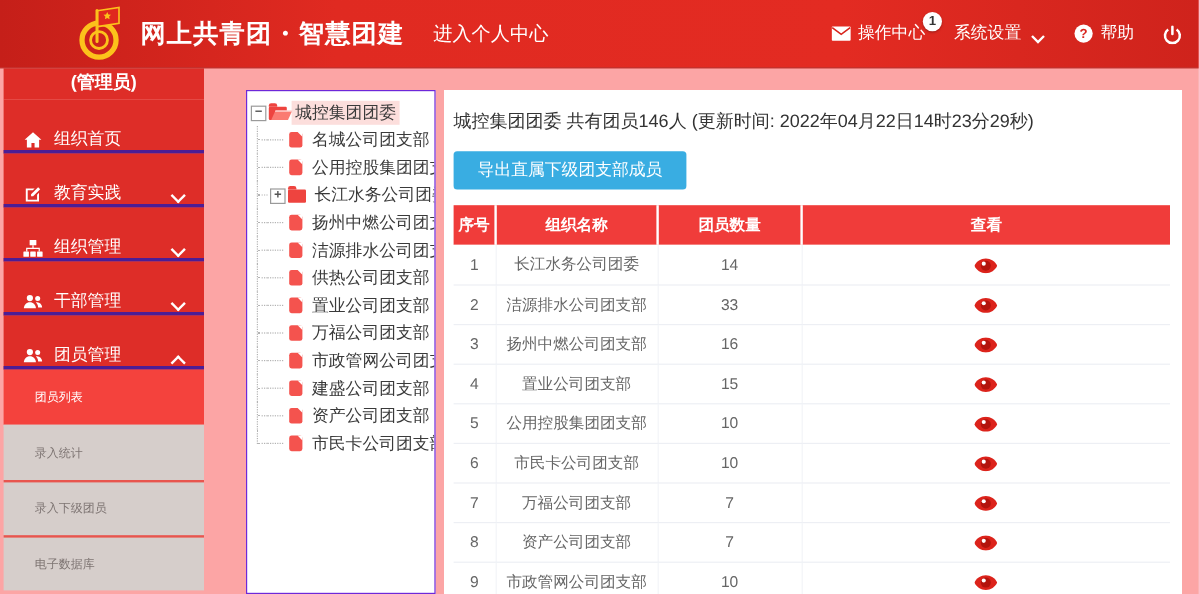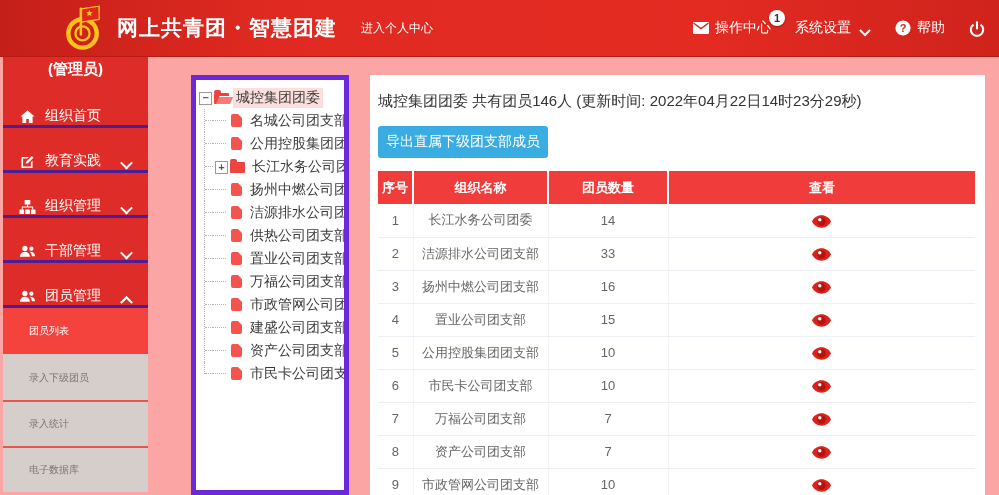--- a/index.html
+++ b/index.html
@@ -7,50 +7,50 @@
   body { font-family:"Liberation Sans","DejaVu Sans",sans-serif; background:#edeff1; position:relative; overflow:hidden; }
   .page { position:absolute; inset:0; width:999px; height:495px; background:#fca5a5; overflow:hidden; }
 
   
   .topbar { position:absolute; left:0; top:0; width:999px; height:57px;
     background:linear-gradient(90deg,#c51f19 0%,#e02a21 28%,#e32b22 70%,#cf231c 100%);
     display:flex; align-items:center; padding:0 14px 0 60px; color:#fff; z-index:5;
     border-bottom:1px solid #b81a14; }
   .logo { width:47px; height:47px; flex:none; margin-right:10px; }
   .app-title { font-size:21px; font-weight:bold; letter-spacing:1px; white-space:nowrap; }
-  .enter-link { font-size:12px; margin-left:24px; color:#fff; cursor:pointer; white-space:nowrap; }
+  .enter-link { font-size:16px; margin-left:24px; color:#fff; cursor:pointer; white-space:nowrap; }
   .top-right { margin-left:auto; display:flex; align-items:flex-end; gap:24px; font-size:14px; }
   .top-item { display:flex; align-items:center; gap:6px; cursor:pointer; position:relative; white-space:nowrap; }
   .badge { position:absolute; top:-9px; right:-14px; width:16px; height:16px; background:#fff; color:#333;
     border-radius:50%; font-size:11px; line-height:16px; text-align:center; font-weight:bold;
     box-shadow:0 1px 2px rgba(0,0,0,.3); }
   .hicon { width:16px; height:16px; display:inline-flex; }
   .chev-dn { width:12px; height:8px; margin-left:2px; }
 
   
-  .sidebar { position:absolute; left:0; top:57px; width:148px; bottom:12px; padding-left:3px; }
+  .sidebar { position:absolute; left:0; top:57px; width:170px; bottom:12px; padding-left:3px; }
   .role-label { height:26px; line-height:24px; text-align:center; color:#fff; font-weight:bold;
     font-size:15px; background:#de2d28; }
   .nav-item { height:45px; background:#de2d28; border-bottom:3px solid #4c1d95; color:#fff;
     display:flex; align-items:flex-end; padding:0 16px; font-size:14px; cursor:pointer; }
   .micon { width:17px; height:16px; margin-right:9px; flex:none; display:inline-flex; }
   .micon svg { width:100%; height:100%; }
   .chev { margin-left:auto; width:10px; height:10px; }
   .chev::before { content:""; display:block; width:7px; height:7px; border-right:2px solid #fff;
     border-bottom:2px solid #fff; }
   .chev.down::before { transform:rotate(45deg) translate(-1px,-1px); }
   .chev.up::before   { transform:rotate(-135deg) translate(-2px,-2px); }
   .sub-item { height:46px; display:flex; align-items:center; padding:0 16px 0 26px; font-size:10px; cursor:pointer; }
   .sub-item.active { background:#f4423d; color:#fff; }
   .sub-item.idle { background:#d6cecb; color:#7d7472; border-top:2px solid #d6cecb; }
   .sub-item.idle + .sub-item.idle { border-top:2px solid #e8554e; }
 
   
-  .tree-panel { position:absolute; left:191px; top:75px; width:158px; bottom:0; background:#fff;
-    border:5px solid #6d28d9; padding:6px 0 0 1px; overflow:hidden; }
+  .tree-panel { position:absolute; left:205px; top:75px; width:158px; bottom:0; background:#fff;
+    border:1px solid #6d28d9; padding:6px 0 0 1px; overflow:hidden; }
   .tnode { display:flex; align-items:center; height:23px; white-space:nowrap; cursor:pointer; }
   .conn { flex:none; width:16px; height:23px; position:relative; }
   .conn::before { content:""; position:absolute; left:7px; top:0; height:23px; border-left:1px dotted #b3b3b3; }
   .conn.elbow::before { height:12px; }
   .conn::after { content:""; position:absolute; left:8px; top:11px; width:8px; border-top:1px dotted #b3b3b3; }
   .box { flex:none; width:16px; height:23px; position:relative; cursor:pointer; }
   .box.minus::before, .box.plus::before { content:"\2212"; position:absolute; left:2px; top:6px; width:11px; height:11px;
     border:1px solid #9a9a9a; background:#fff; font:bold 10px/9px "DejaVu Sans Mono",monospace;
     text-align:center; color:#555; }
   .box.plus::before { content:"+"; }
@@ -65,21 +65,21 @@
     width:7px; height:3px; background:#ee443f; border-radius:2px 2px 0 0; }
   .ticon.folder-open::after { content:""; position:absolute; left:2px; bottom:0; width:14px; height:7px;
     background:#fa7b72; border-top:1px solid #fff; transform:skewX(-24deg); transform-origin:bottom left; }
   .tlabel { font-size:14px; color:#3a3a3a; padding:1px 3px; overflow:hidden; }
   .tlabel.hl { background:#fcdedc; }
 
   
   .content { position:absolute; left:370px; top:75px; width:615px; bottom:0; background:#fff; overflow:hidden; }
   .summary { font-size:15px; color:#333; margin:17px 8px 0 8px; white-space:nowrap; }
   .export-btn { display:inline-block; margin:15px 0 0 8px; background:#39ade2; color:#fff; border:none;
-    font-size:14px; font-family:inherit; padding:7px 8px; border-radius:3px; cursor:pointer; }
+    font-size:14px; font-family:inherit; padding:7px 20px; border-radius:3px; cursor:pointer; }
   table.members { margin:13px 8px 0 8px; width:597px; border-collapse:collapse; table-layout:fixed; }
   .members th { background:#f03c3a; color:#fff; font-size:13px; font-weight:bold; height:33px;
     border-right:2px solid #fff; }
   .members th:last-child { border-right:none; }
   .members td { height:33px; text-align:center; font-size:13px; color:#666;
     border-bottom:1px solid #edeff4; border-right:1px solid #f3f4f8; background:#fff; }
   .members td:last-child { border-right:none; }
   .eye-btn { display:inline-flex; width:19px; height:13px; cursor:pointer; vertical-align:middle; }
 </style>
 </head>
@@ -206,25 +206,25 @@
         </div>
       </nav>
 
     <div>
 
         <div class="sub-item active">
           <span>团员列表</span>
         </div>
 
         <div class="sub-item idle">
+          <span>录入统计</span>
+        </div>
+
+        <div class="sub-item idle">
           <span>录入下级团员</span>
-        </div>
-
-        <div class="sub-item idle">
-          <span>录入统计</span>
         </div>
 
         <div class="sub-item idle">
           <span>电子数据库</span>
         </div>
       </div>
   </aside>
 
   <section class="tree-panel">
 

